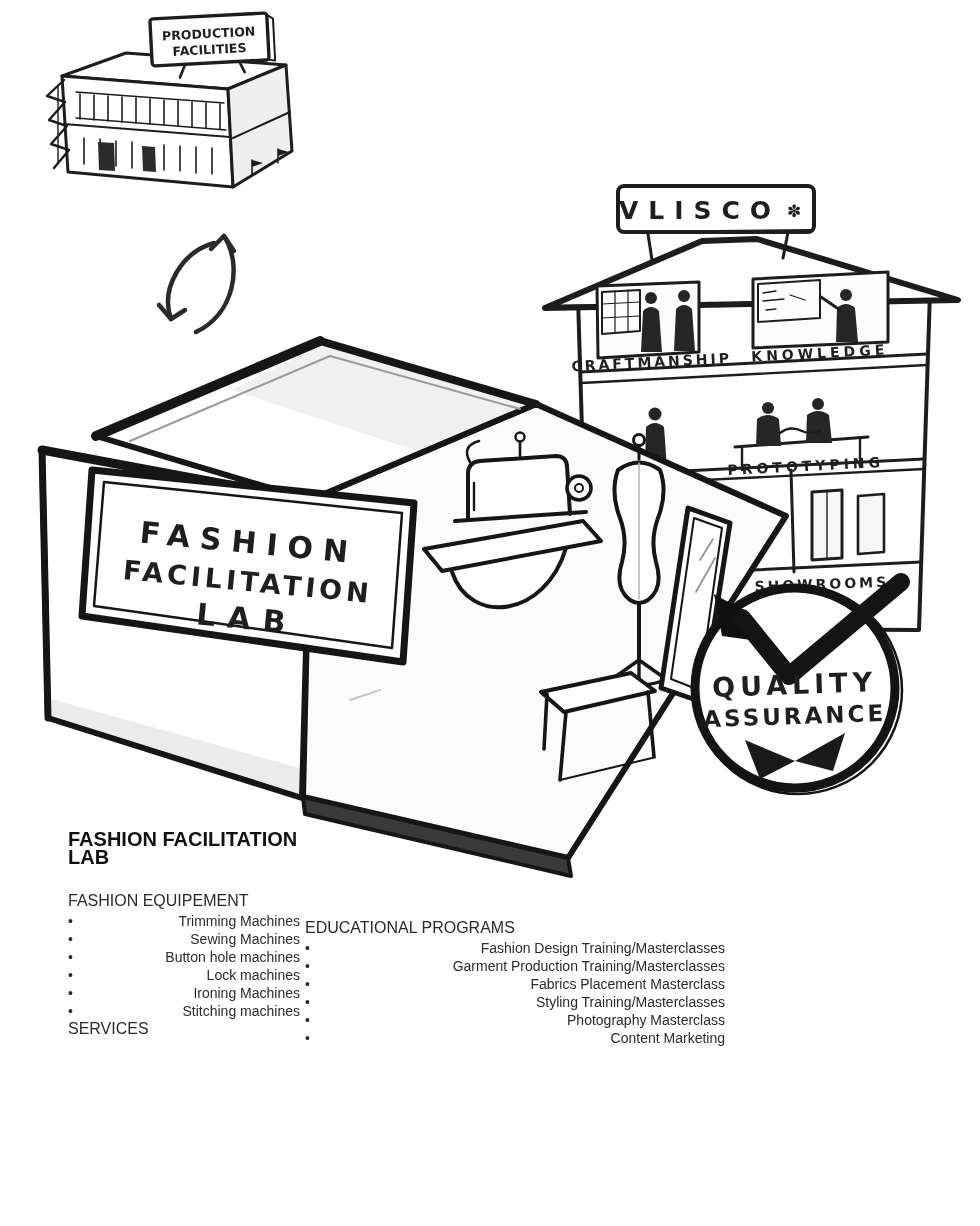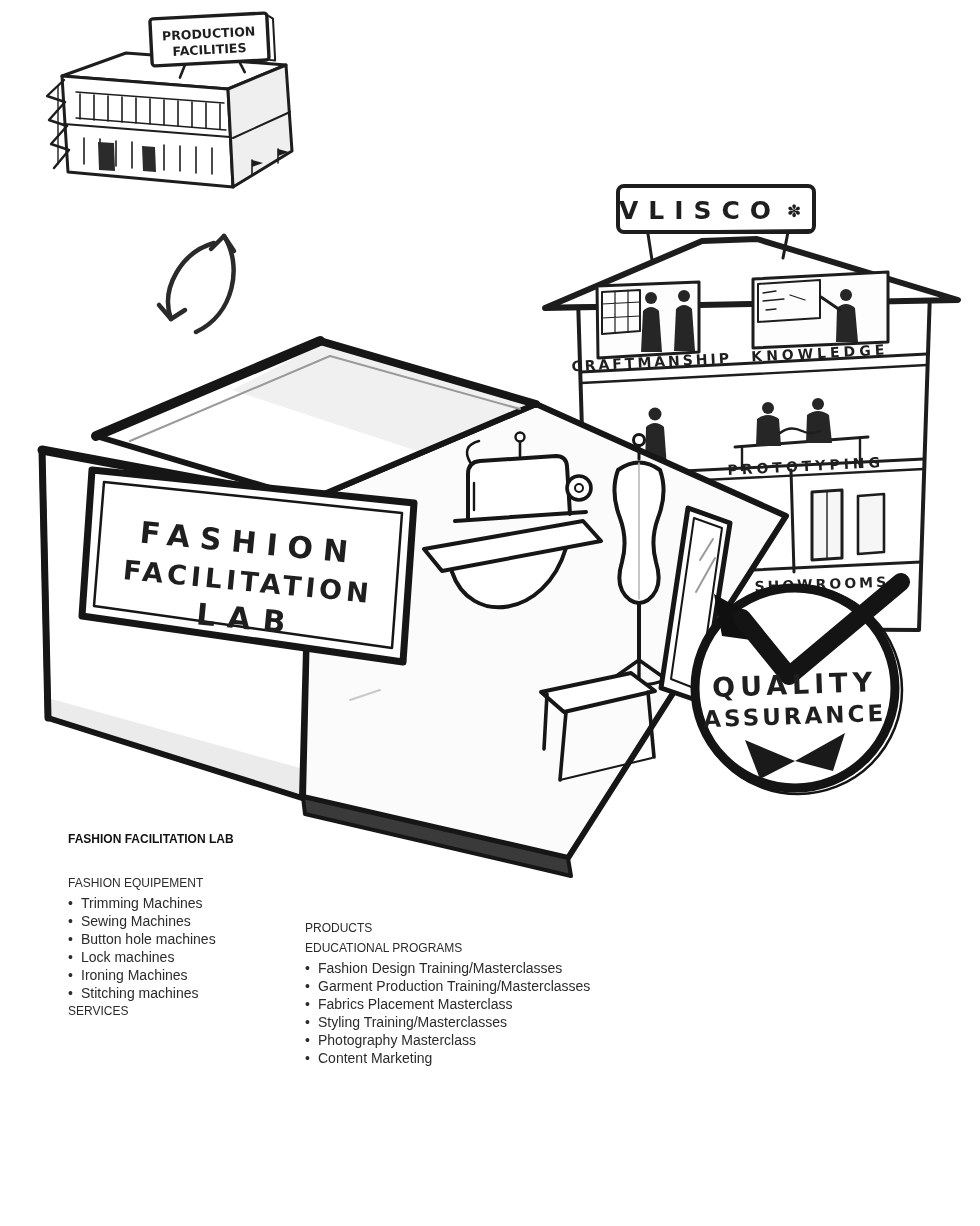--- a/index.html
+++ b/index.html
@@ -1,25 +1,25 @@
 <!DOCTYPE html>
 <html><head>
 <meta charset="utf-8">
 <style>
   html,body{margin:0;padding:0;background:#ffffff;}
   body{width:980px;height:1226px;position:relative;font-family:"Liberation Sans",sans-serif;color:#232323;overflow:hidden;}
   .canvas{position:absolute;left:0;top:0;}
   svg text{font-family:"DejaVu Sans",sans-serif;}
   .hand{font-weight:bold;fill:#1f1f1f;}
   .info{position:absolute;font-size:14px;line-height:18px;color:#2b2b2b;}
-  .info h2{font-size:12px;font-weight:bold;margin:0 0 26px 0;color:#111;}
+  .info h2{font-size:20px;font-weight:bold;margin:0 0 26px 0;color:#111;}
   .section{margin-top:0;}
   .section + .section{}
-  .section h3{font-size:12px;font-weight:normal;margin:0 0 2px 0;}
-  .section ul{list-style:none;margin:0;padding:0;}
+  .section h3{font-size:16px;font-weight:normal;margin:0 0 2px 0;}
+  .section ul{list-style:none;margin:0;padding:0;text-align:right;}
   .section li{padding-left:13px;position:relative;line-height:18px;}
   .section li::before{content:"\2022";position:absolute;left:0;top:0;}
 </style>
 </head>
 <body>
 
 <svg class="canvas" width="980" height="880" viewBox="0 0 980 880">
 
   <g stroke="#1d1d1d" fill="none" stroke-linecap="round" stroke-linejoin="round">
 
@@ -234,21 +234,20 @@
         <li>Stitching machines</li>
       </ul>
   </div>
   <div class="section">
     <h3>SERVICES</h3>
   </div>
 </div>
 
 <div class="info" style="left:305px;top:919px;width:420px">
   <div class="section">
-    <h3>PRODUCTS</h3>
   </div>
   <div class="section">
     <h3>EDUCATIONAL PROGRAMS</h3>
     <ul>
         <li>Fashion Design Training/Masterclasses</li>
         <li>Garment Production Training/Masterclasses</li>
         <li>Fabrics Placement Masterclass</li>
         <li>Styling Training/Masterclasses</li>
         <li>Photography Masterclass</li>
         <li>Content Marketing</li>

